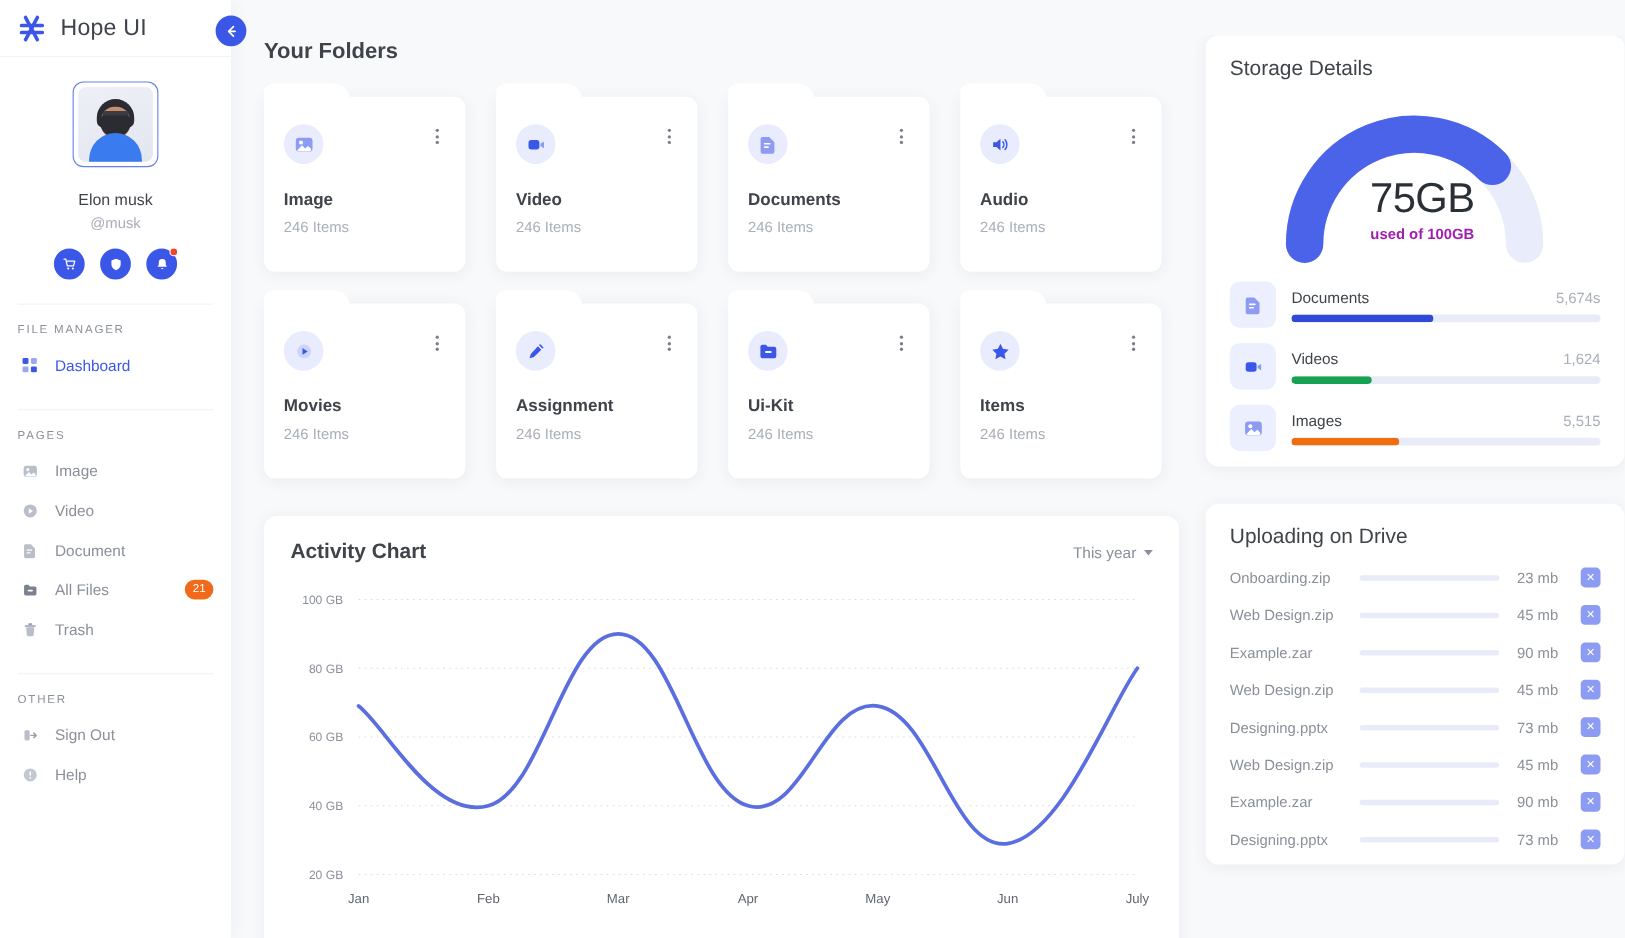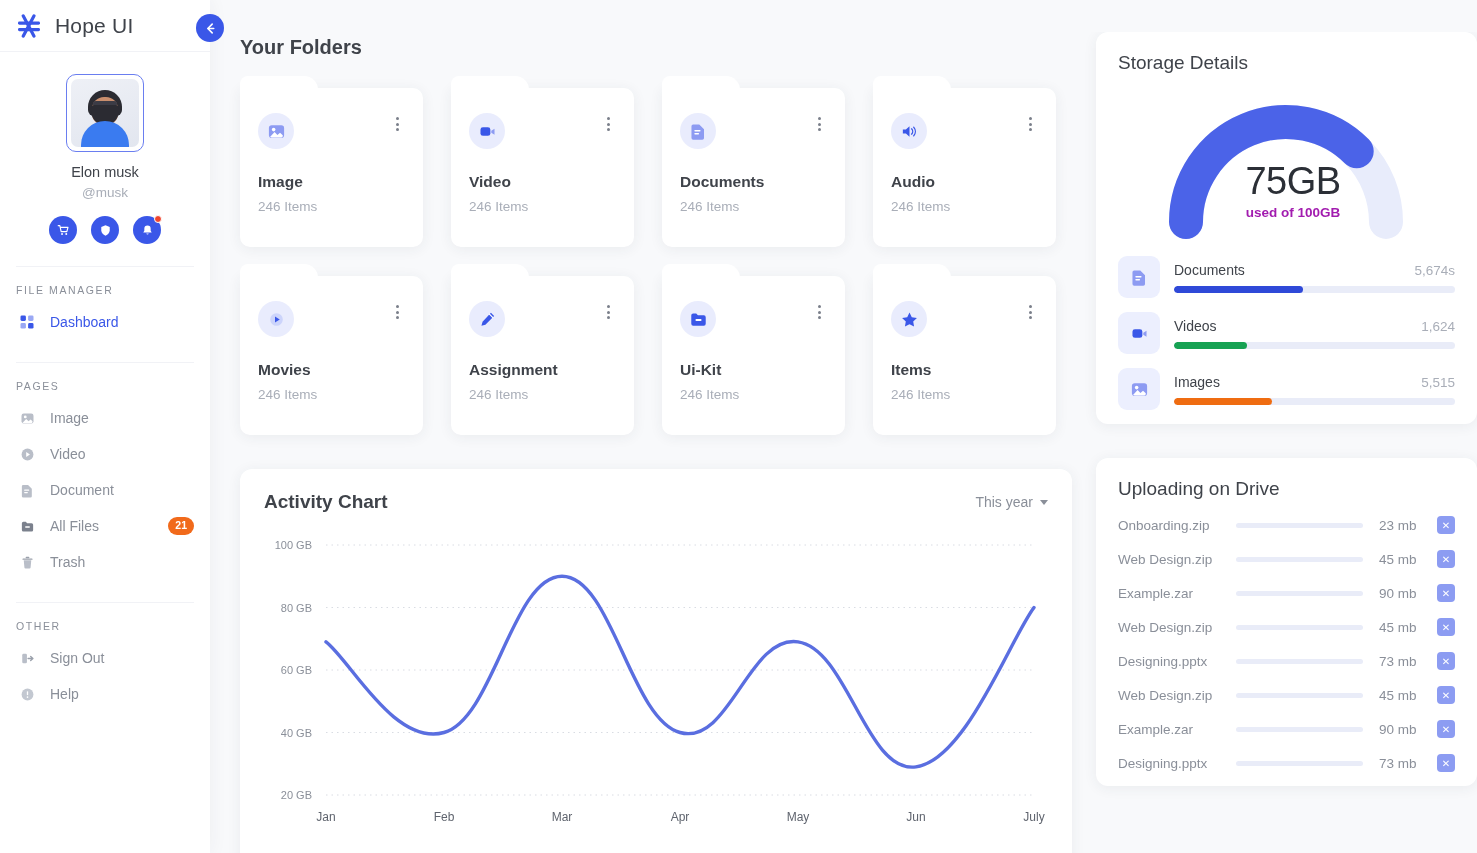--- a/index.html
+++ b/index.html
@@ -48,21 +48,21 @@
     width:34px;height:26px;background:#2b2b32;border-radius:17px 17px 6px 6px; }
   .av-face { position:absolute; left:50%; top:26%; transform:translateX(-50%);
     width:26px;height:28px;background:#c98e6d;border-radius:12px 12px 11px 11px; }
   .av-beard { position:absolute; left:50%; top:38%; transform:translateX(-50%);
     width:28px;height:20px;background:#2b2b32;border-radius:4px 4px 14px 14px; }
   .av-glass { position:absolute; left:50%; top:33%; transform:translateX(-50%);
     width:24px;height:6px;background:#3b3b45;border-radius:3px; }
   .av-body { position:absolute; left:50%; bottom:-4px; transform:translateX(-50%);
     width:48px;height:30px;background:#3a7bf0;border-radius:24px 24px 0 0; }
 
-  .profile-name { margin-top: 12px; font-size: 14.5px; color: #3f434a; }
+  .profile-name { margin-top: 22px; font-size: 14.5px; color: #3f434a; }
   .profile-handle { margin-top: 5px; font-size: 13.5px; color: #a9aeb8; }
   .social-row { margin-top: 16px; display: flex; gap: 14px; justify-content: center; }
   .social-btn {
     width: 28px; height: 28px; border-radius: 50%; background: #3a57e8;
     display: flex; align-items: center; justify-content: center;
     position: relative; border: none; cursor: pointer;
   }
   .social-dot {
     position: absolute; top: -1px; right: -1px; width: 8px; height: 8px;
     border-radius: 50%; background: #f1452d; border: 1.5px solid #fff;
@@ -75,21 +75,21 @@
   }
   .nav-item {
     display: flex; align-items: center; gap: 14px;
     padding: 9px 16px 9px 18px; font-size: 14px; color: #8a8f99;
     cursor: pointer; position: relative;
   }
   .nav-item.active { color: #3a57e8; }
   .nav-ico { width: 18px; height: 18px; flex: 0 0 18px; display:flex; align-items:center; justify-content:center; }
   .nav-label { flex: 1; }
   .nav-badge {
-    background: #f16a1b; color: #fff; font-size: 10.5px; font-weight: bold;
+    background: #f16a1b; color: #fff; font-size: 10.5px; font-weight: normal;
     border-radius: 9px; padding: 2px 7px; line-height: 1.3;
   }
 
   
   .main {
     flex: 1; height: 853px; overflow: hidden;
     padding: 0 0 12px 30px; position: relative; margin-top: 32px;
   }
   .main-inner { display: flex; gap: 24px; height: 853px; }
   .col-left { width: 832px; flex: 0 0 832px; padding-top: 0; }

